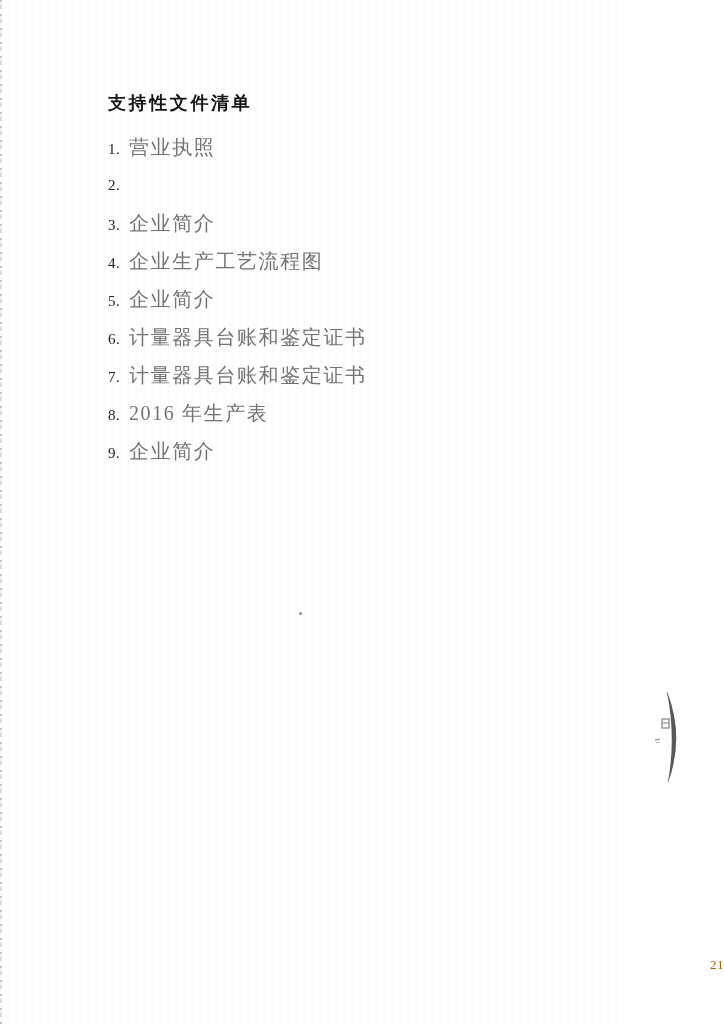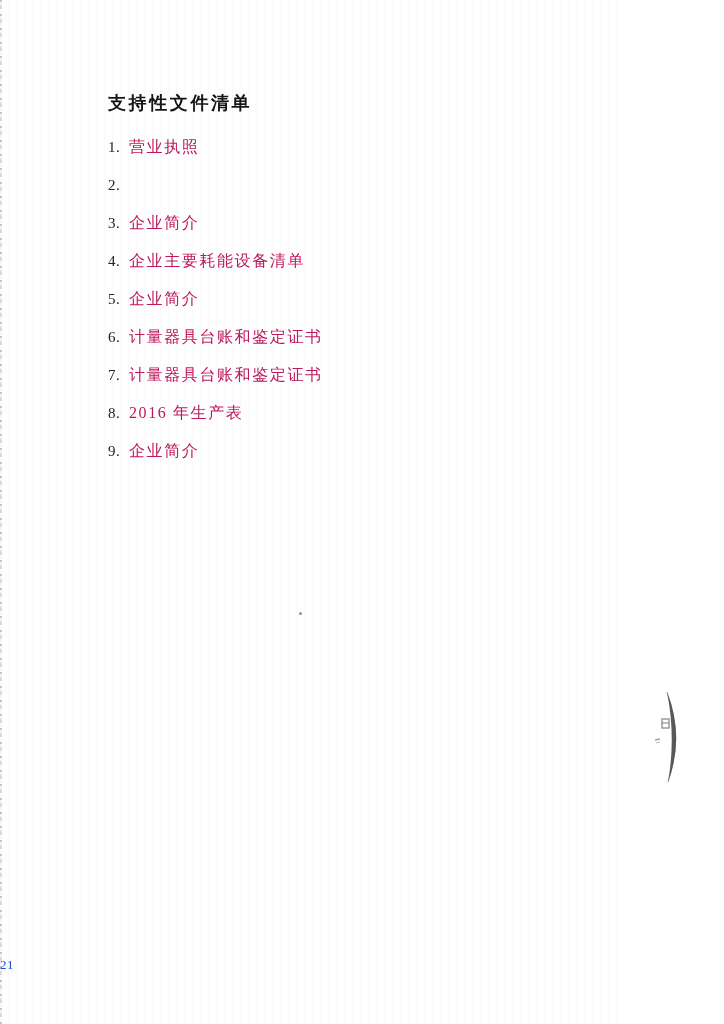--- a/index.html
+++ b/index.html
@@ -78,33 +78,33 @@
     white-space: nowrap;
   }
   .item-number {
     display: inline-block;
     min-width: 21px;
     font-size: 15px;
     letter-spacing: 0.5px;
     color: #222222;
   }
   .item-label {
-    font-size: 16px;
+    font-size: 20px;
     letter-spacing: 1.6px;
-    color: #be185d;
+    color: #737373;
   }
   .page-number {
     position: absolute;
     left: 0;
     top: 957px;
     width: 724px;
-    text-align: left;
+    text-align: right;
     font-size: 13px;
     letter-spacing: 0.5px;
-    color: #1d4ed8;
+    color: #a16207;
   }
   
   .scan-curl {
     position: absolute;
     left: 648px;
     top: 686px;
     width: 44px;
     height: 102px;
   }
   
@@ -135,21 +135,21 @@
     </li>
     <li>
       <span class="item-number">2.</span>
     </li>
     <li>
       <span class="item-number">3.</span>
       <span class="item-label">企业简介</span>
     </li>
     <li>
       <span class="item-number">4.</span>
-      <span class="item-label">企业主要耗能设备清单</span>
+      <span class="item-label">企业生产工艺流程图</span>
     </li>
     <li>
       <span class="item-number">5.</span>
       <span class="item-label">企业简介</span>
     </li>
     <li>
       <span class="item-number">6.</span>
       <span class="item-label">计量器具台账和鉴定证书</span>
     </li>
     <li>

